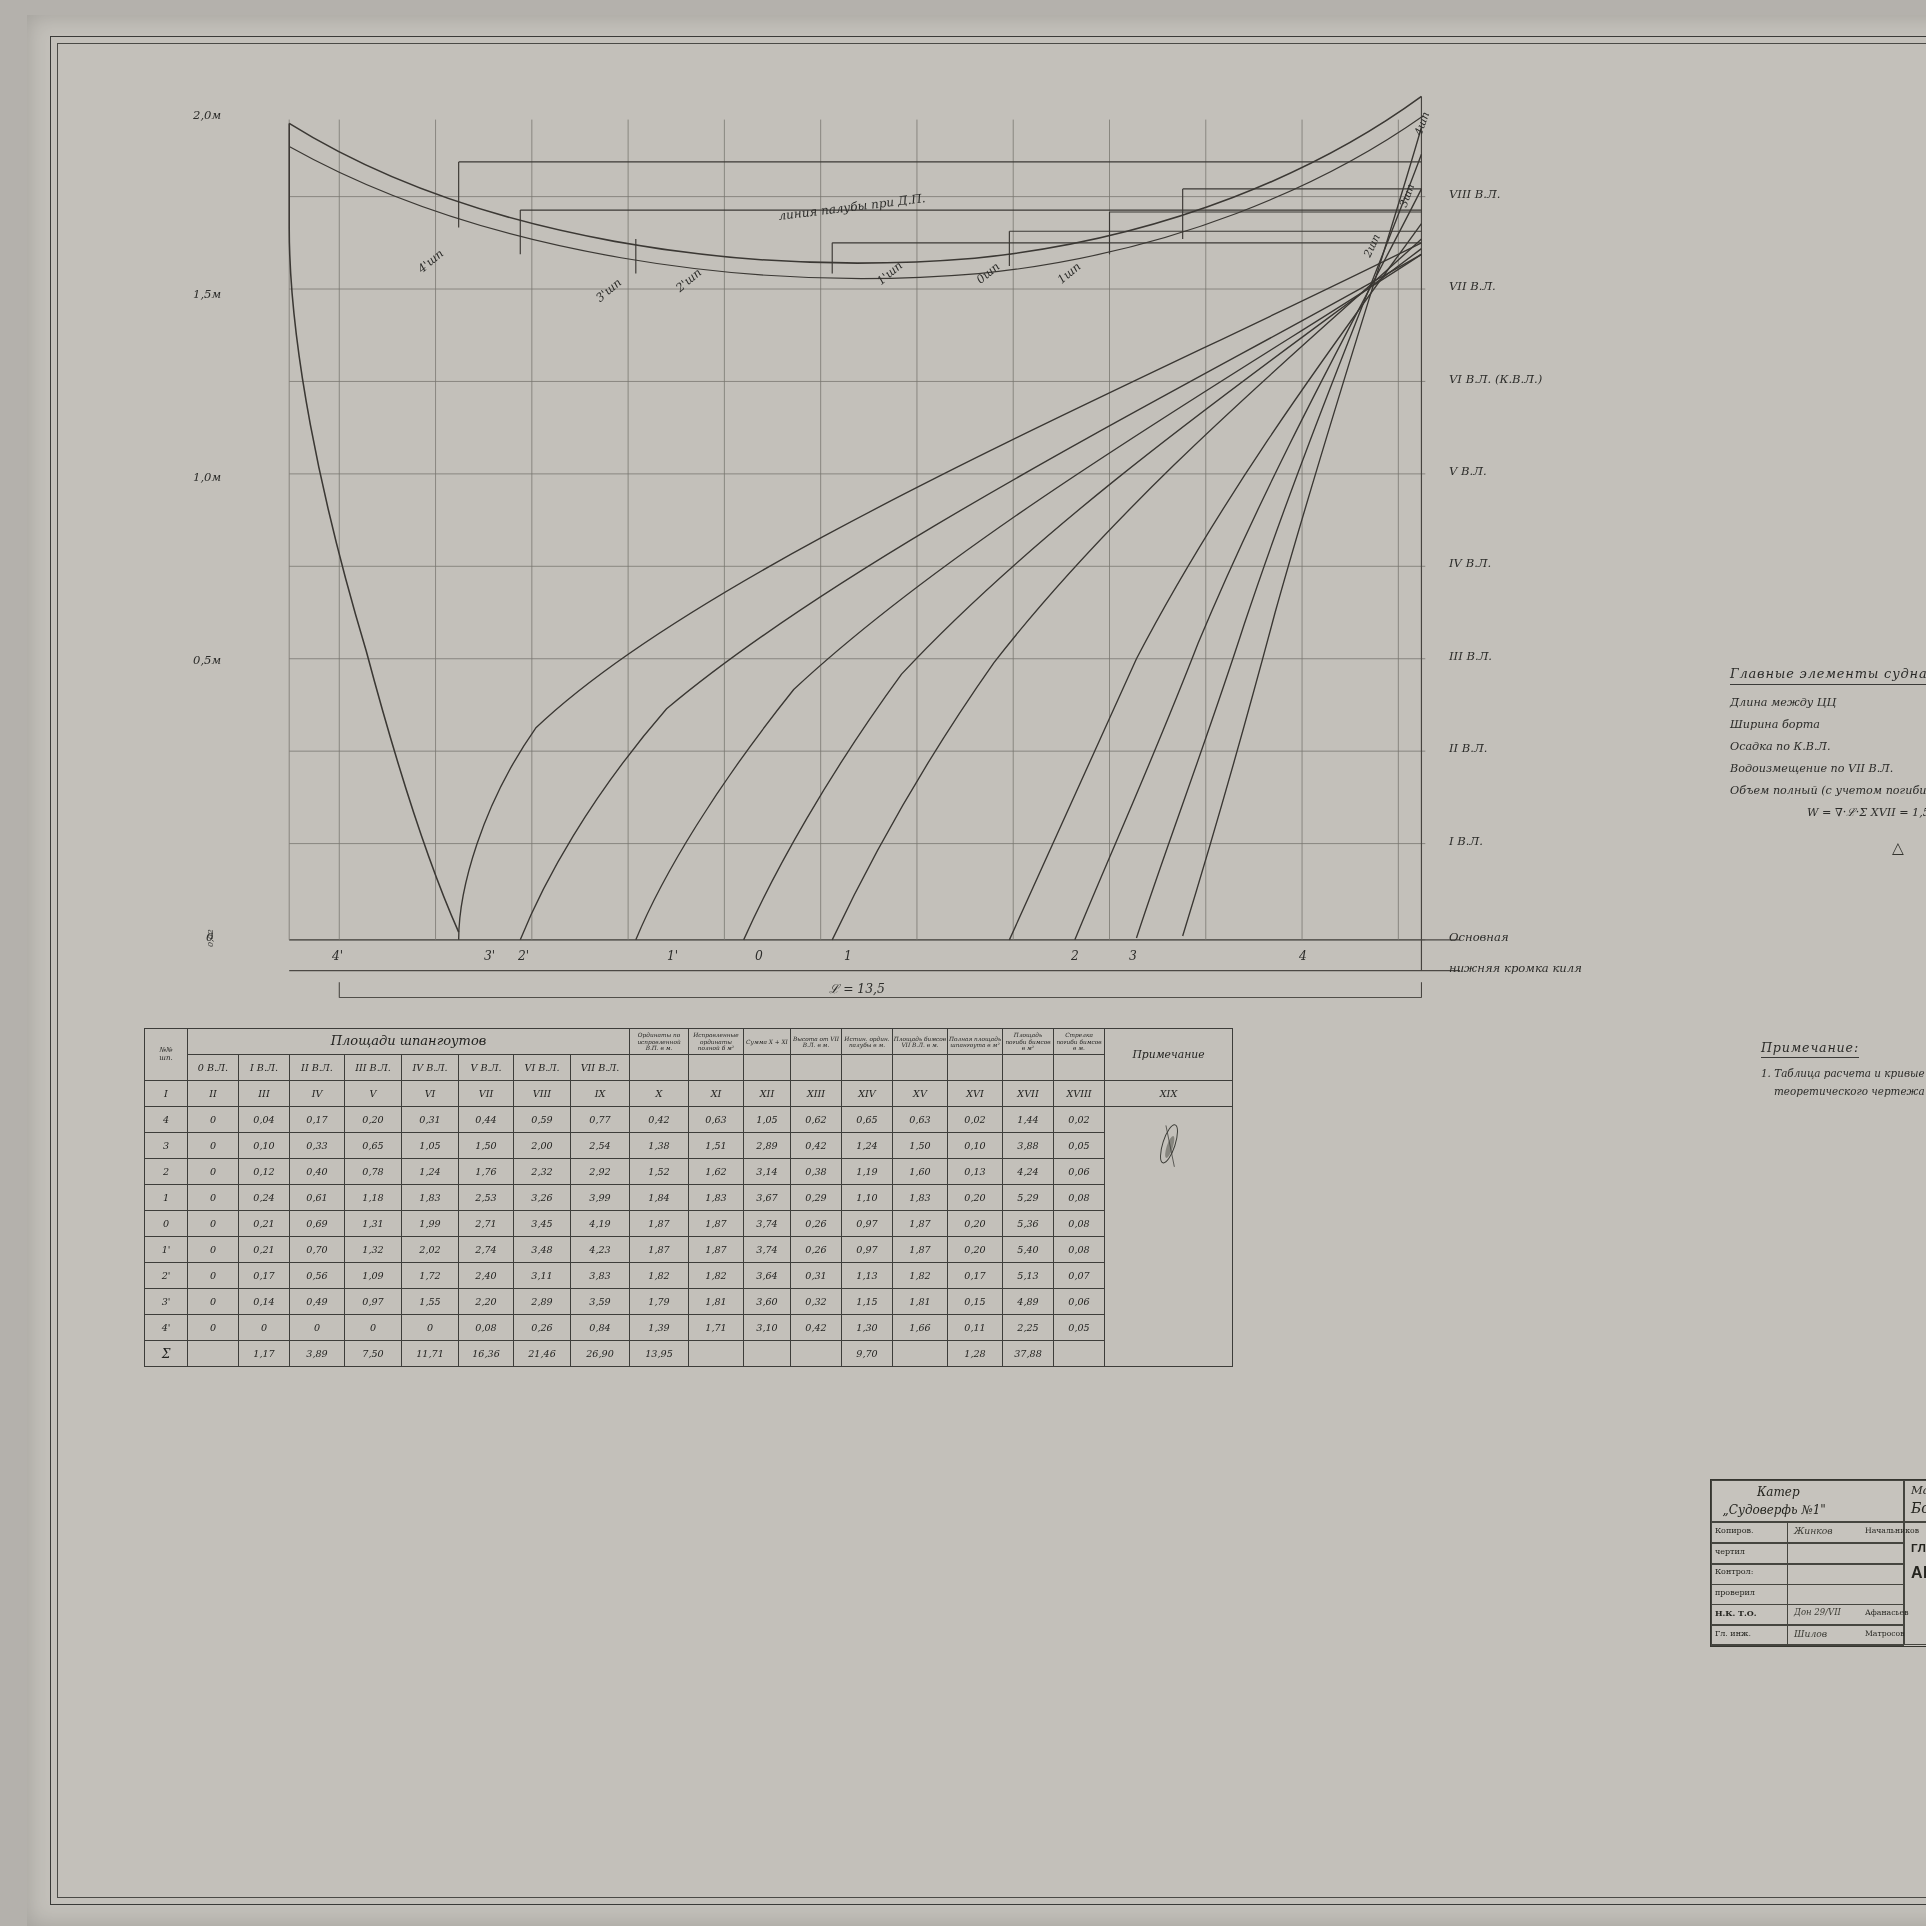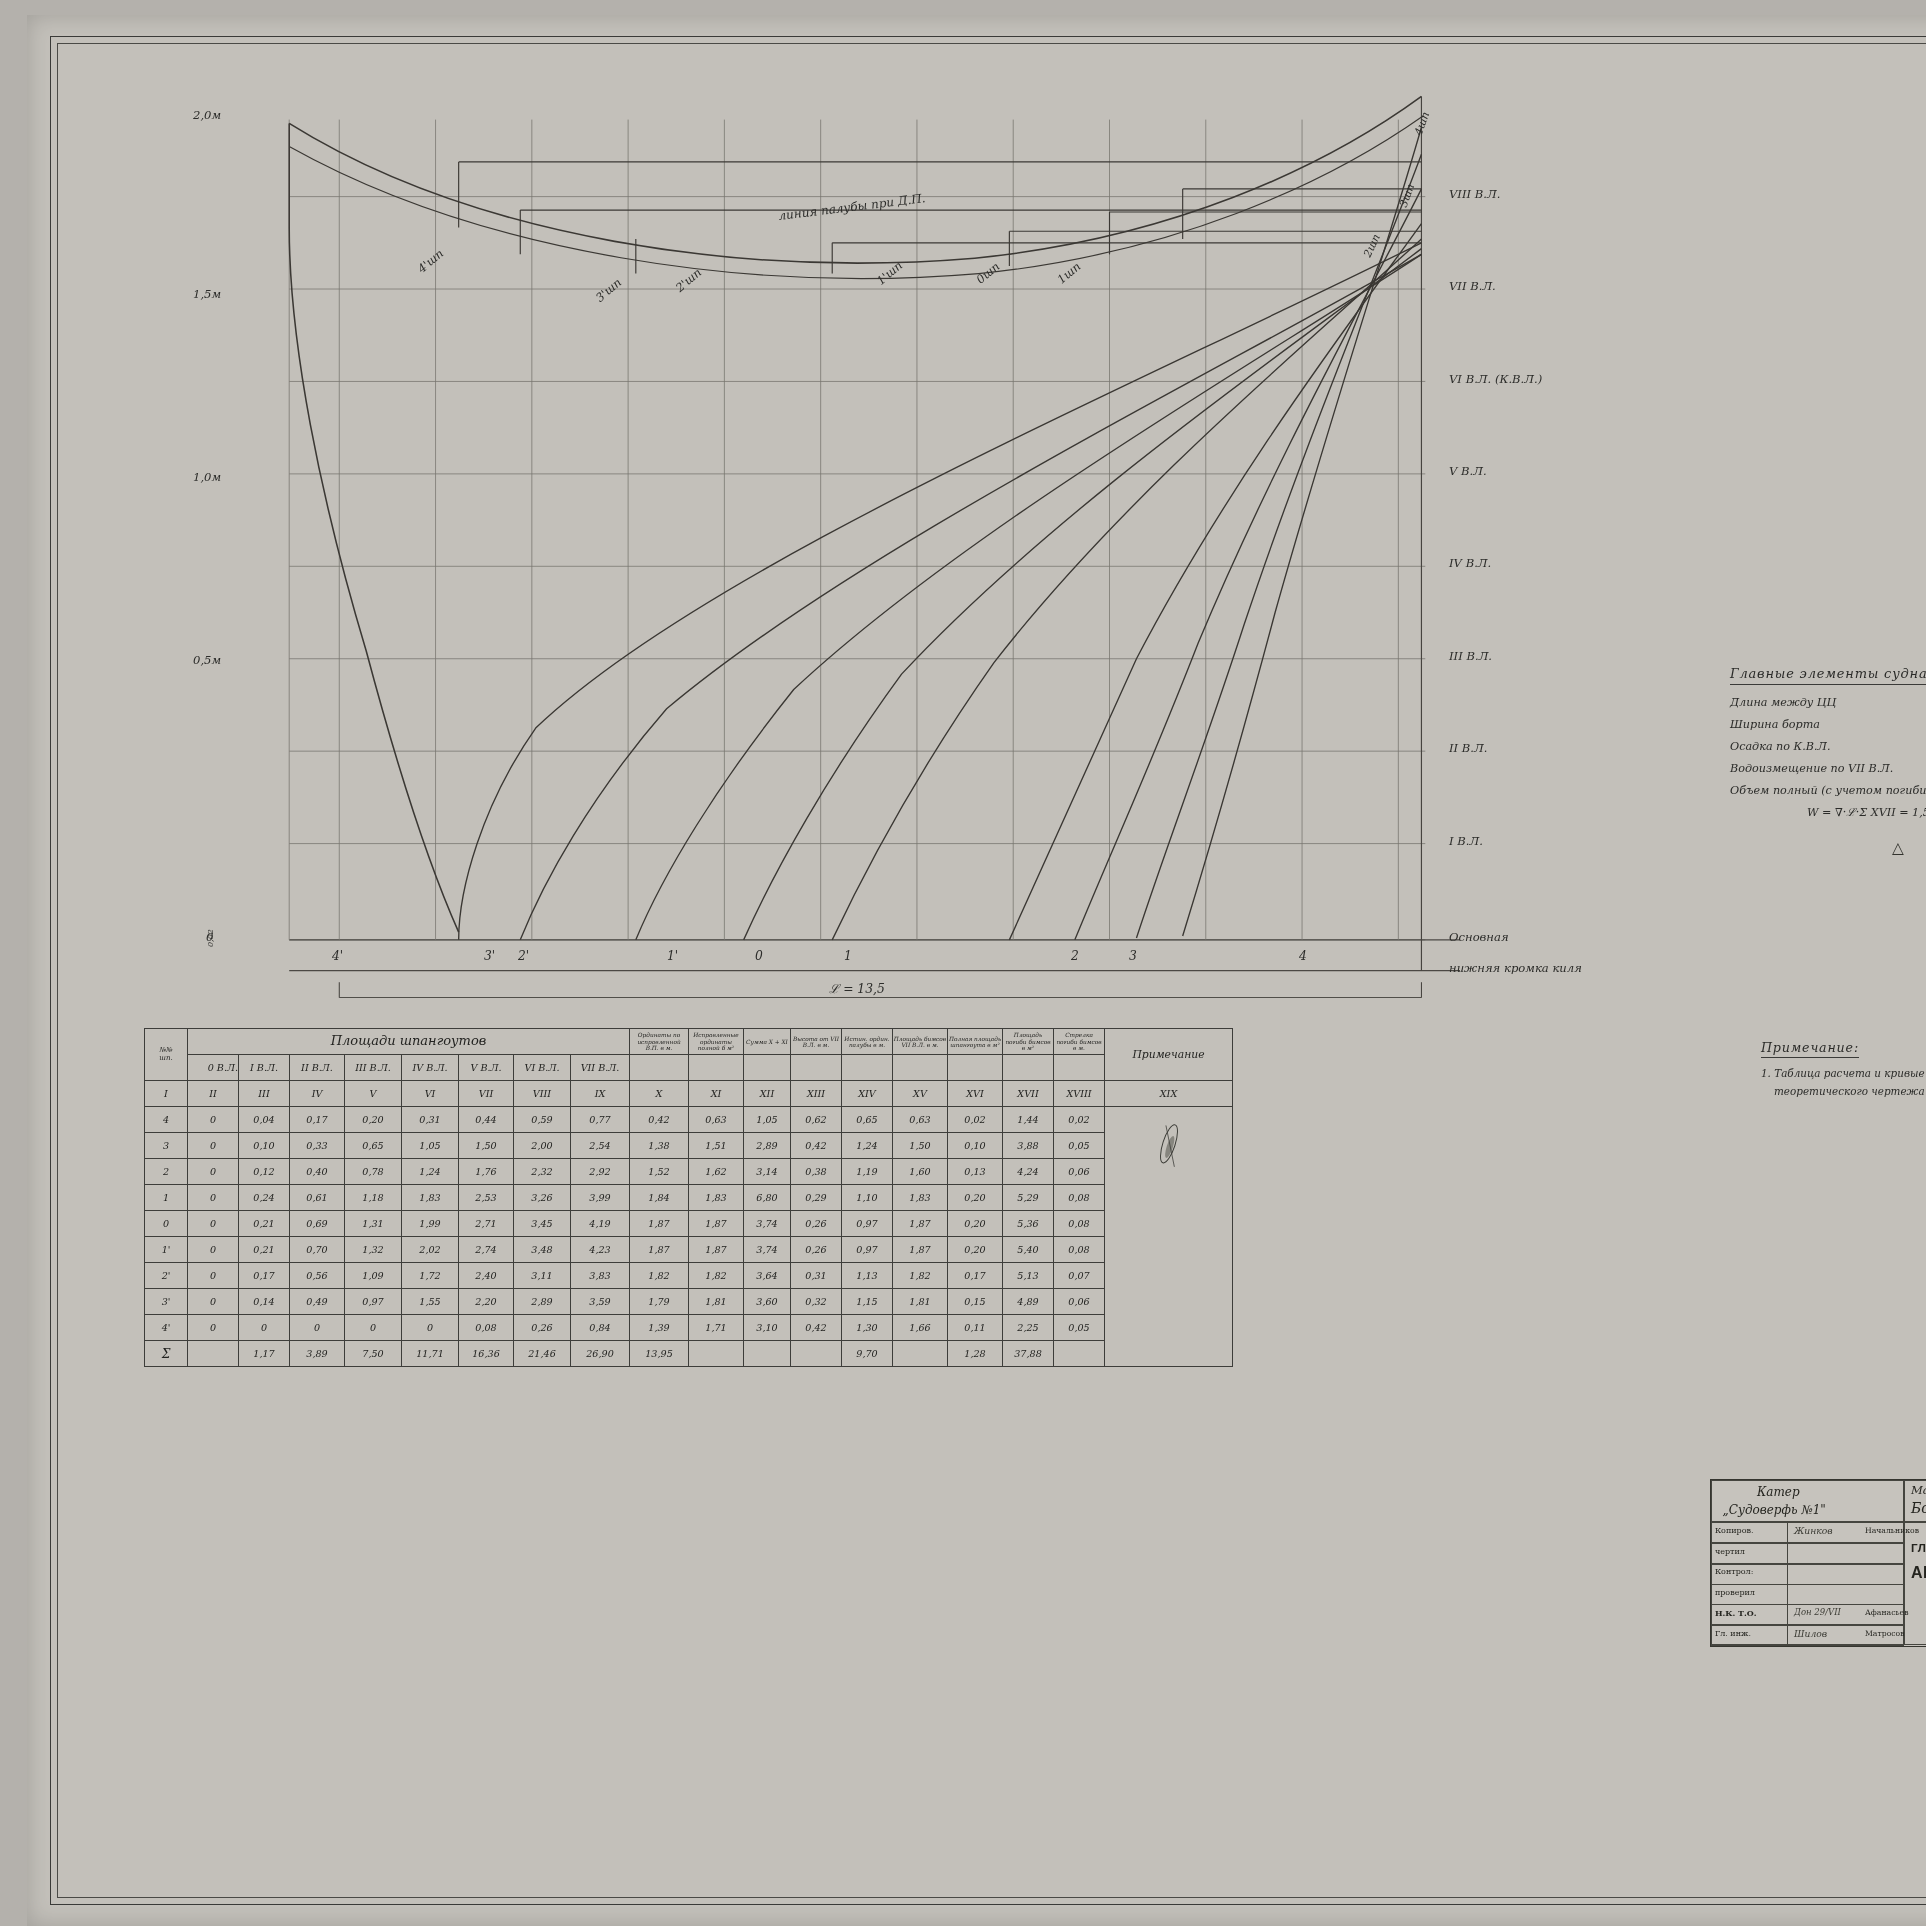--- a/index.html
+++ b/index.html
@@ -244,21 +244,21 @@
               </td>
           <td style="width:50px;">
                 <span class="tiny2">Площадь погиби бимсов в м²</span>
               </td>
           <td style="width:50px;">
                 <span class="tiny2">Стрелка погиби бимсов в м.</span>
               </td>
           <td rowspan="2" style="width:127px;font-size:10.8px;">Примечание</td>
         </tr>
         <tr class="hdr2">
-          <td style="width:50px;text-align:right;">0 В.Л.</td>
+          <td style="width:50px;">0 В.Л.</td>
           <td style="width:50px;">I В.Л.</td>
           <td style="width:54px;">II В.Л.</td>
           <td style="width:56px;">III В.Л.</td>
           <td style="width:56px;">IV В.Л.</td>
           <td style="width:54px;">V В.Л.</td>
           <td style="width:56px;">VI В.Л.</td>
           <td style="width:58px;">VII В.Л.</td>
           <td></td>
           <td></td>
           <td></td>
@@ -363,21 +363,21 @@
           <td>0</td>
               <td>0,24</td>
               <td>0,61</td>
               <td>1,18</td>
               <td>1,83</td>
               <td>2,53</td>
               <td>3,26</td>
               <td>3,99</td>
               <td>1,84</td>
               <td>1,83</td>
-              <td>6,80</td>
+              <td>3,67</td>
               <td>0,29</td>
               <td>1,10</td>
               <td>1,83</td>
               <td>0,20</td>
               <td>5,29</td>
               <td>0,08</td>
         </tr>
         <tr class="vals">
           <td>0</td>
           <td>0</td>

